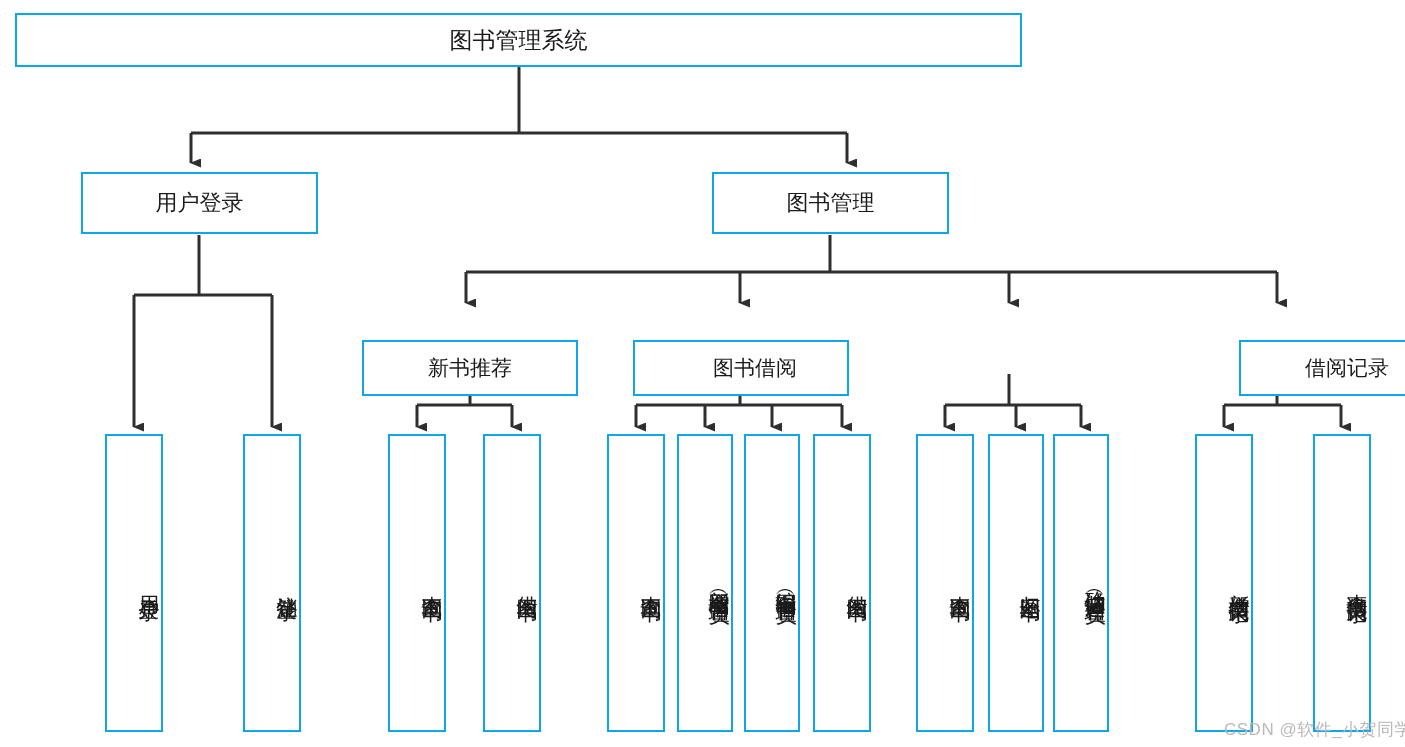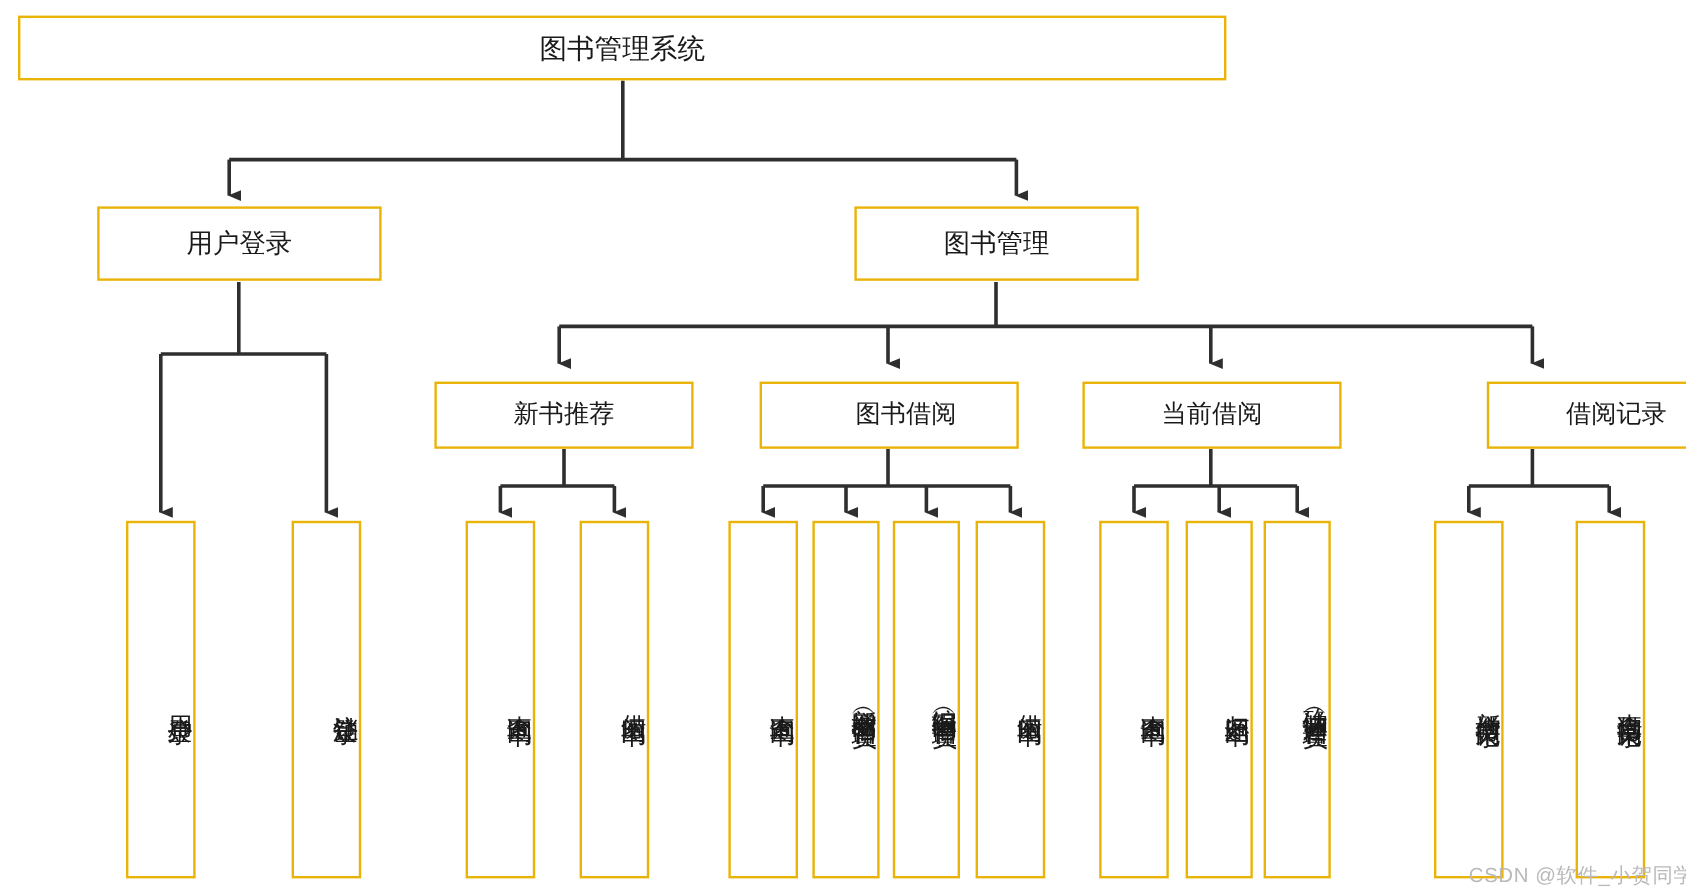--- a/index.html
+++ b/index.html
@@ -20,37 +20,38 @@
   #wires {
     position: absolute;
     left: 0;
     top: 0;
     width: 1405px;
     height: 747px;
   }
   .node {
     position: absolute;
     box-sizing: border-box;
-    border: 2px solid #eab308;
+    border: 2px solid #0ea5e9;
     background: #ffffff;
     color: #1a1a1a;
     display: flex;
     align-items: center;
     justify-content: center;
     text-align: center;
     line-height: 1.16;
   }
   .node.root {
     font-size: 23px;
   }
   .node.lvl1 {
     font-size: 22px;
   }
   .node.lvl2 {
     font-size: 21px;
+    margin-top: 22px;
   }
   .node.leaf {
     writing-mode: vertical-rl;
     text-orientation: upright;
     font-size: 21px;
     letter-spacing: 2px;
     padding: 12px 0;
     align-items: flex-start;
     justify-content: center;
   }
@@ -132,23 +133,20 @@
   <div class="node lvl1" style="left:712px; top:172px; width:237px; height:62px;align-items:center;">
     <span class="txt">图书管理</span>
   </div>
 
   <div class="node lvl2" style="left:362px; top:318px; width:216px; height:56px;">
     <span class="txt">新书推荐</span>
   </div>
   <div class="node lvl2" style="left:633px; top:318px; width:216px; height:56px;padding-left:28px;">
     <span class="txt">图书借阅</span>
   </div>
-  <div class="node lvl2" style="left:902px; top:318px; width:216px; height:56px;">
-    <span class="txt">当前借阅</span>
-  </div>
   <div class="node lvl2" style="left:1239px; top:318px; width:216px; height:56px;">
     <span class="txt">借阅记录</span>
   </div>
 
   <div class="node leaf" style="left:105px; top:434px; width:58px; height:298px;">
     <span class="txt">用户登录</span>
   </div>
   <div class="node leaf" style="left:243px; top:434px; width:58px; height:298px;">
     <span class="txt">注销登录</span>
   </div>

